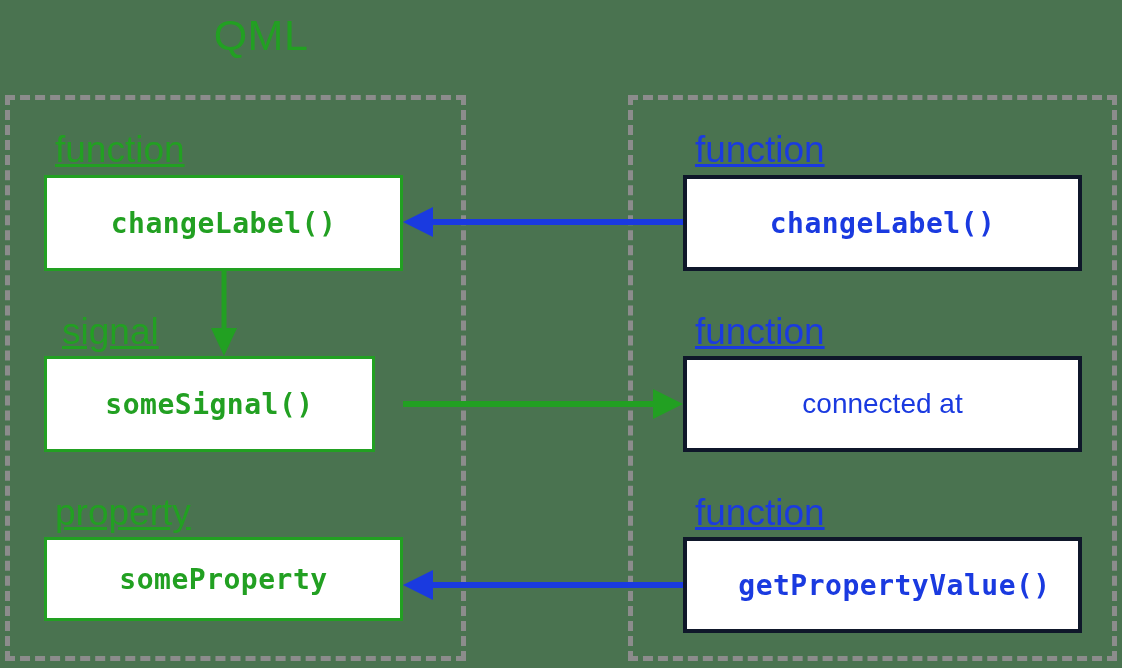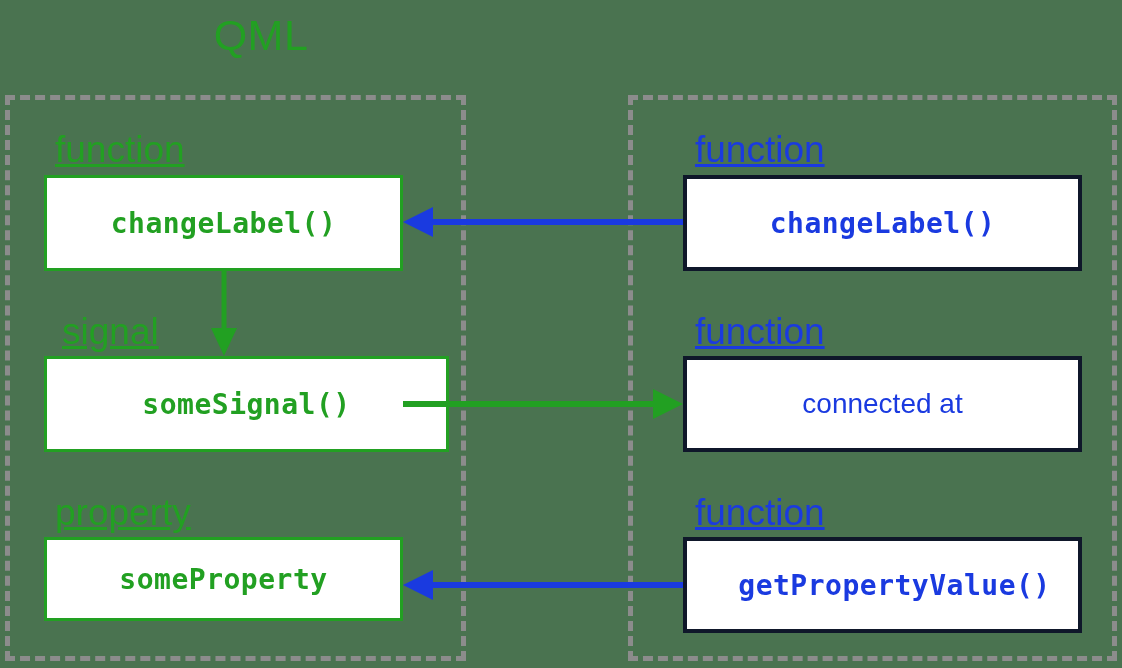--- a/index.html
+++ b/index.html
@@ -94,21 +94,21 @@
 
   <div class="panel" id="panel-qml"></div>
   <div class="panel" id="panel-html"></div>
 
   <div class="type-label green" style="left:55px; top:131px;">function</div>
   <div class="box green" style="left:44px; top:175px; width:359px; height:96px;">
     <span class="mono">changeLabel()</span>
   </div>
 
   <div class="type-label green" style="left:55px; top:313px;margin-left:7px;">signal</div>
-  <div class="box green" style="left:44px; top:356px; width:405px; height:96px;">
+  <div class="box green" style="left:44px; top:356px; width:331px; height:96px;">
     <span class="mono">someSignal()</span>
   </div>
 
   <div class="type-label green" style="left:55px; top:494px;">property</div>
   <div class="box green" style="left:44px; top:537px; width:359px; height:84px;">
     <span class="mono">someProperty</span>
   </div>
 
   <div class="type-label blue" style="left:695px; top:131px;">function</div>
   <div class="box blue" style="left:683px; top:175px; width:399px; height:96px;">

